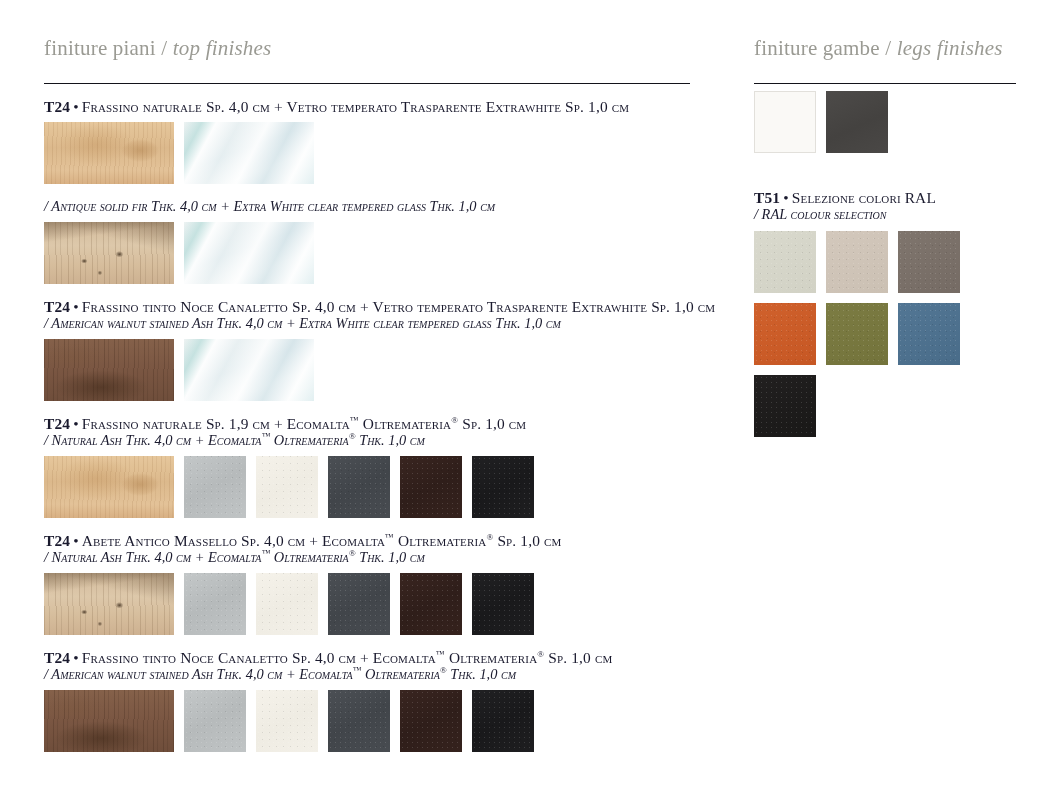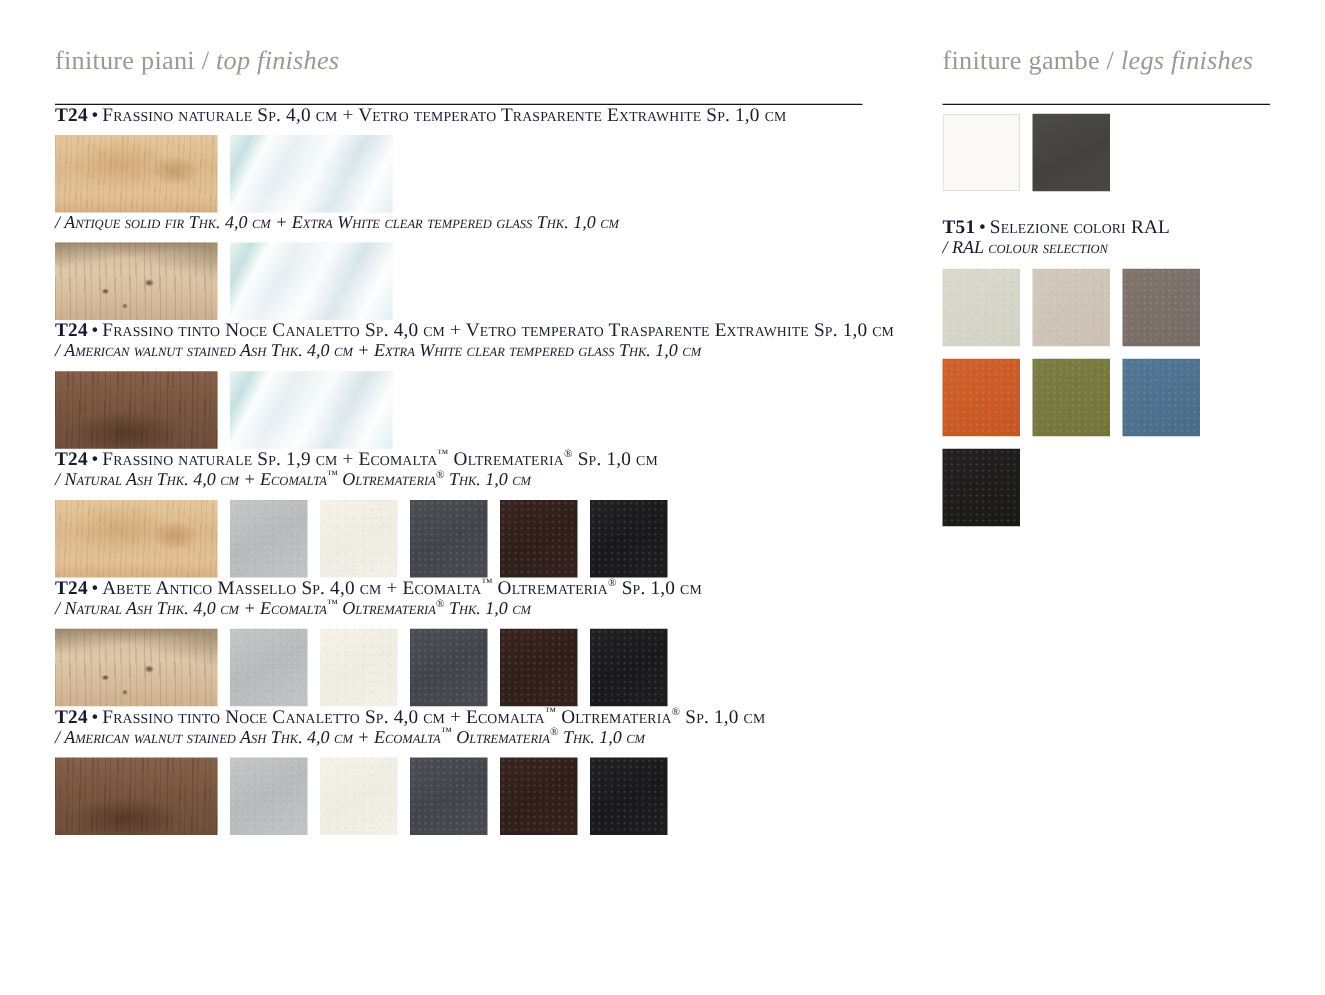--- a/index.html
+++ b/index.html
@@ -32,21 +32,21 @@
   }
   .sec-head .it { font-style: italic; }
   .rule {
     border-top: 1.6px solid #13131a;
     margin-top: 22px;
   }
   .col-left .rule  { width: 646px; }
   .col-right .rule { width: 262px; }
 
   
-  .block { }
+  .block { margin-top: 14px; }
   .block:first-of-type { margin-top: 16px; }
 
   .line {
     font-variant: small-caps;
     font-size: 15.4px;
     line-height: 17px;
     white-space: nowrap;
     letter-spacing: .15px;
   }
   .line.it { font-style: italic; font-size: 14.4px; letter-spacing: 0; }
@@ -158,21 +158,21 @@
   .m-darkgrey { background: linear-gradient(155deg, #4d4b49 0%, #444240 55%, #4a4846 100%); }
 
   .m-ral1 { background: linear-gradient(150deg, #d9d9cd 0%, #d2d2c5 100%); }
   .m-ral2 { background: linear-gradient(150deg, #d3c8bc 0%, #cbc0b3 100%); }
   .m-ral3 { background: linear-gradient(150deg, #7f756d 0%, #756b64 100%); }
   .m-ral4 { background: linear-gradient(150deg, #d0612c 0%, #c65724 100%); }
   .m-ral5 { background: linear-gradient(150deg, #7c7c43 0%, #73733b 100%); }
   .m-ral6 { background: linear-gradient(150deg, #527694 0%, #496c89 100%); }
   .m-ral7 { background: linear-gradient(150deg, #222020 0%, #191817 100%); }
 
-  .ral-block { margin-top: 20px; }
+  .ral-block { margin-top: 36px; }
   .ral-block .line { white-space: nowrap; }
 </style>
 </head>
 <body>
 
 <div class="page">
 
   <div class="col-left">
 
     <div class="sec-head">

